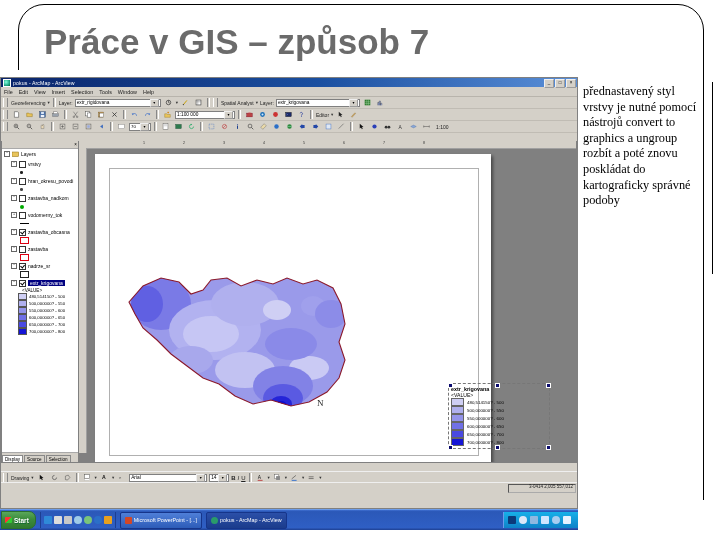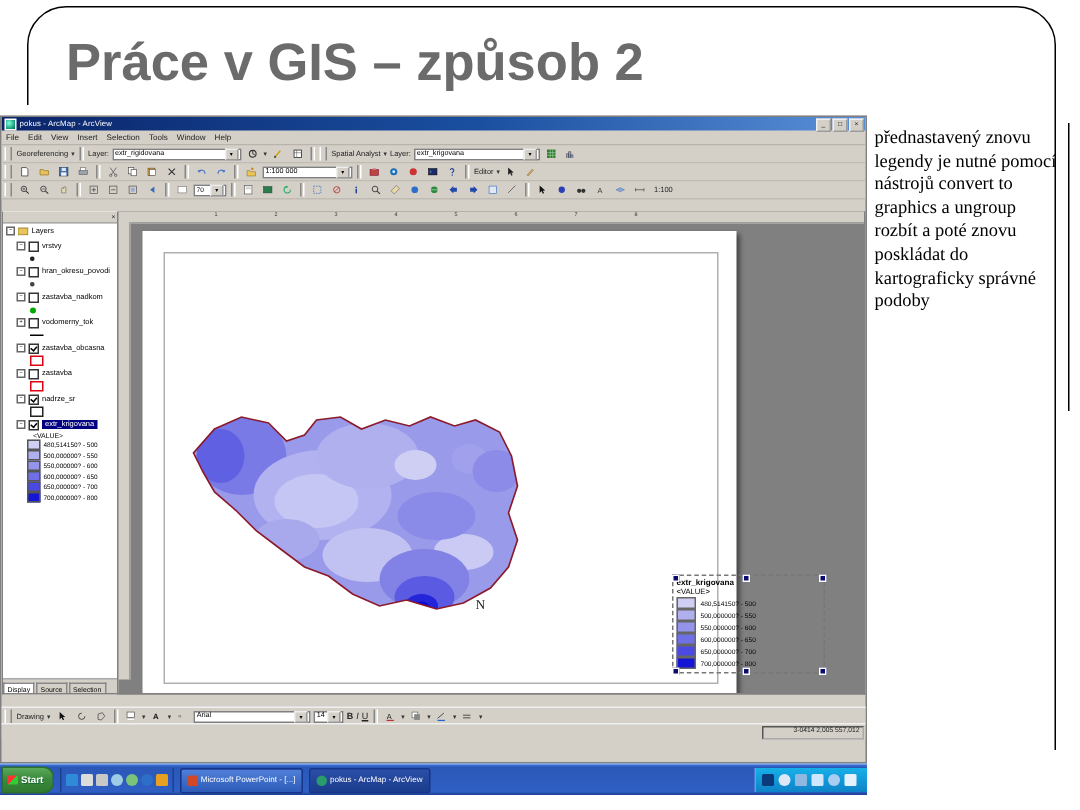--- a/index.html
+++ b/index.html
@@ -138,24 +138,24 @@
   #tray .ti{width:8px;height:8px;border-radius:1px;background:#cfe6ff;}
   #tray-clock{color:#fff;font-size:5.2px;}
 </style>
 </head>
 <body>
 
 <div id="slide-border"></div>
 <div id="border-mask-b"></div>
 <div id="border-mask-l"></div>
 
-<div id="title">Práce v GIS – způsob 2</div>
+<div id="title">Práce v GIS – způsob 7</div>
 
 <div id="right-divider"></div>
-<div id="right-text">přednastavený znovu legendy je nutné pomocí nástrojů convert to graphics a ungroup rozbít a poté znovu poskládat do kartograficky správné podoby</div>
+<div id="right-text">přednastavený styl vrstvy je nutné pomocí nástrojů convert to graphics a ungroup rozbít a poté znovu poskládat do kartograficky správné podoby</div>
 
 <div id="arcmap">
 
   <div class="titlebar">
     <div class="tb-ico"></div>
     <div class="tb-title">pokus - ArcMap - ArcView</div>
     <div class="tb-btns">
       <div class="tb-btn">_</div>
       <div class="tb-btn">□</div>
       <div class="tb-btn">×</div>

